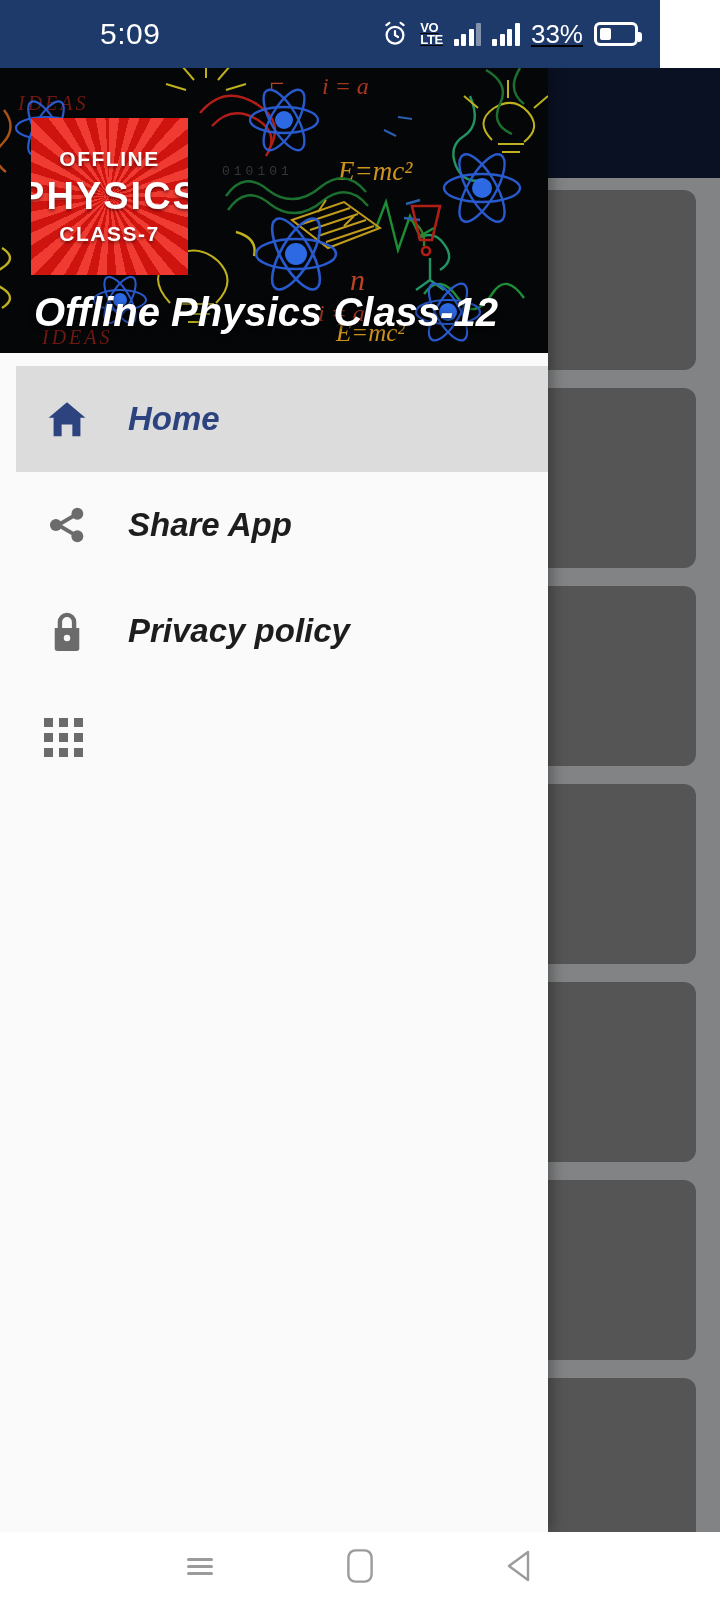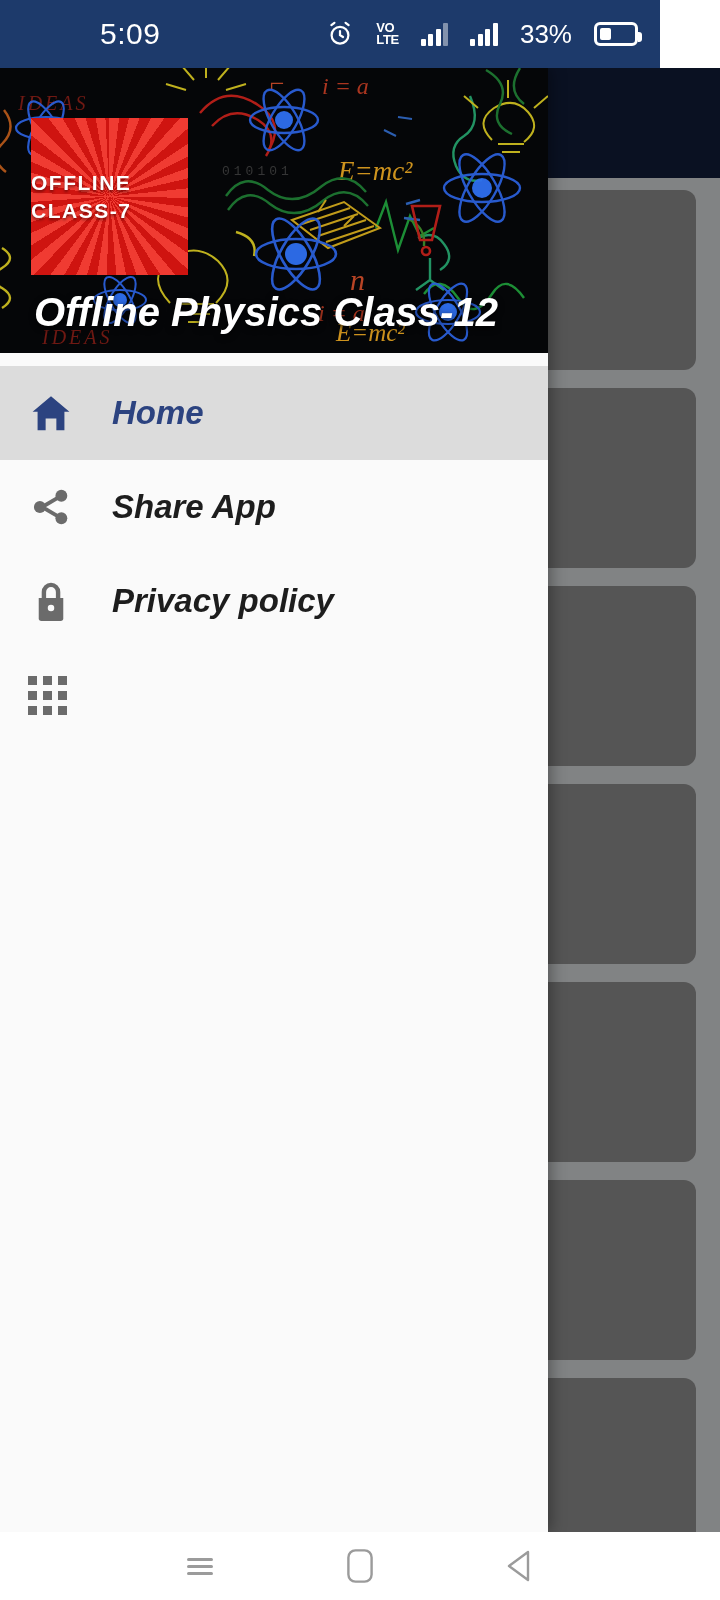--- a/index.html
+++ b/index.html
@@ -15,21 +15,21 @@
     position:absolute; top:0; left:0; width:660px; height:68px;
     background:#1d3a6b; z-index:60;
     display:flex; align-items:center;
   }
   #status-clock{
     color:#ffffff; font-size:30px; letter-spacing:.5px;
     margin-left:100px;
   }
   #status-icons{
     margin-left:auto; margin-right:22px;
-    display:flex; align-items:center; gap:22px;
+    display:flex; align-items:center; gap:11px;text-decoration:underline;
   }
   .sb-ico{ display:block; }
   #volte-badge{
     display:flex; flex-direction:column; justify-content:center;
     line-height:.95; color:#fff; font-size:13px; font-weight:bold;
     letter-spacing:-.3px;
   }
   #volte-badge span{ display:block; }
   .sig-wrap{ display:flex; align-items:flex-end; gap:2.5px; height:24px; }
   .sig-wrap i{ display:block; width:5px; background:#fff; border-radius:1px; }
@@ -88,21 +88,21 @@
   #drawer-header{
     position:relative; height:285px; width:548px;
     background:#050608; overflow:hidden;
   }
   #doodle-layer{ position:absolute; inset:0; }
   #drawer-logo{
     position:absolute; left:31px; top:50px;
     width:157px; height:157px; overflow:hidden;
     background:#e8201c;
     display:flex; flex-direction:column;
-    align-items:flex-start; justify-content:center;
+    align-items:center; justify-content:center;
   }
   #logo-rays{
     position:absolute; inset:-40%;
     background:repeating-conic-gradient(from 0deg at 50% 50%,
       #f03b32 0deg 7deg, #cf1410 7deg 14deg);
   }
   .logo-line{ position:relative; z-index:2; color:#fff; font-weight:bold;
     letter-spacing:1.5px; text-align:center;
     text-shadow:0 2px 3px rgba(0,0,0,.45); }
   #logo-l1{ font-size:21px; margin-bottom:4px; }
@@ -110,22 +110,22 @@
   #logo-l3{ font-size:21px; }
   #drawer-header-title{
     position:absolute; left:34px; bottom:18px; z-index:3;
     color:#ffffff; font-size:40px; font-weight:bold; font-style:italic;
     text-shadow:0 2px 6px rgba(0,0,0,.85); white-space:nowrap;
   }
 
   
   #drawer-menu{ padding-top:13px; background:#fafafa; }
   .menu-item{
-    display:flex; align-items:center; height:94px;
-    padding-left:28px; background:transparent; cursor:pointer;
+    display:flex; align-items:center; height:106px;
+    padding-left:28px; background:transparent; cursor:pointer;margin-left:16px;
   }
   .menu-item.selected{ background:#dcdcdc; }
   .menu-icon{
     width:70px; min-width:70px; display:flex;
     align-items:center; justify-content:flex-start;
   }
   .menu-label{
     font-size:33px; font-weight:bold; font-style:italic;
     color:#1d1d1d; margin-left:14px; white-space:nowrap;
   }
@@ -318,20 +318,21 @@
           <ellipse rx="26" ry="10" fill="none" stroke="#2b5fd9" stroke-width="2" transform="rotate(60)"></ellipse>
           <ellipse rx="26" ry="10" fill="none" stroke="#2b5fd9" stroke-width="2" transform="rotate(120)"></ellipse>
           <circle r="7" fill="#2f6ff0"></circle>
         </g>
       </g>
     </svg>
 
     <div id="drawer-logo">
       <div id="logo-rays"></div>
       <div class="logo-line" id="logo-l1">OFFLINE</div>
+      <div class="logo-line" id="logo-l2">PHYSICS</div>
       <div class="logo-line" id="logo-l3">CLASS-7</div>
     </div>
 
     <div id="drawer-header-title">Offline Physics Class-12</div>
   </div>
 
   <div id="drawer-menu">
       <div class="menu-item selected">
         <span class="menu-icon">
           <svg width="46" height="46" viewBox="0 0 24 24">

